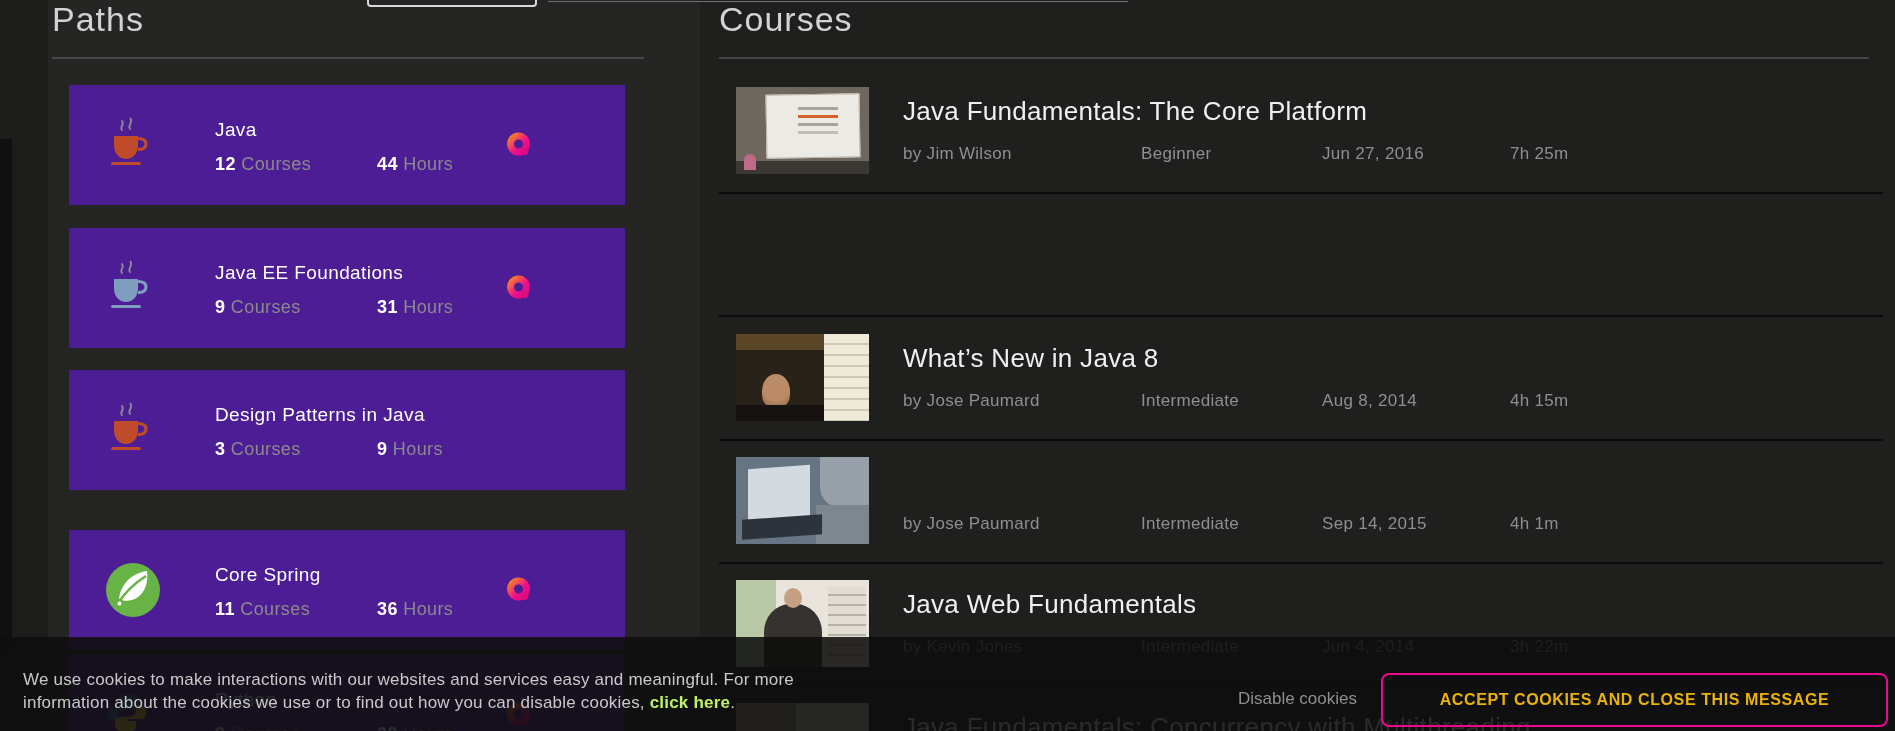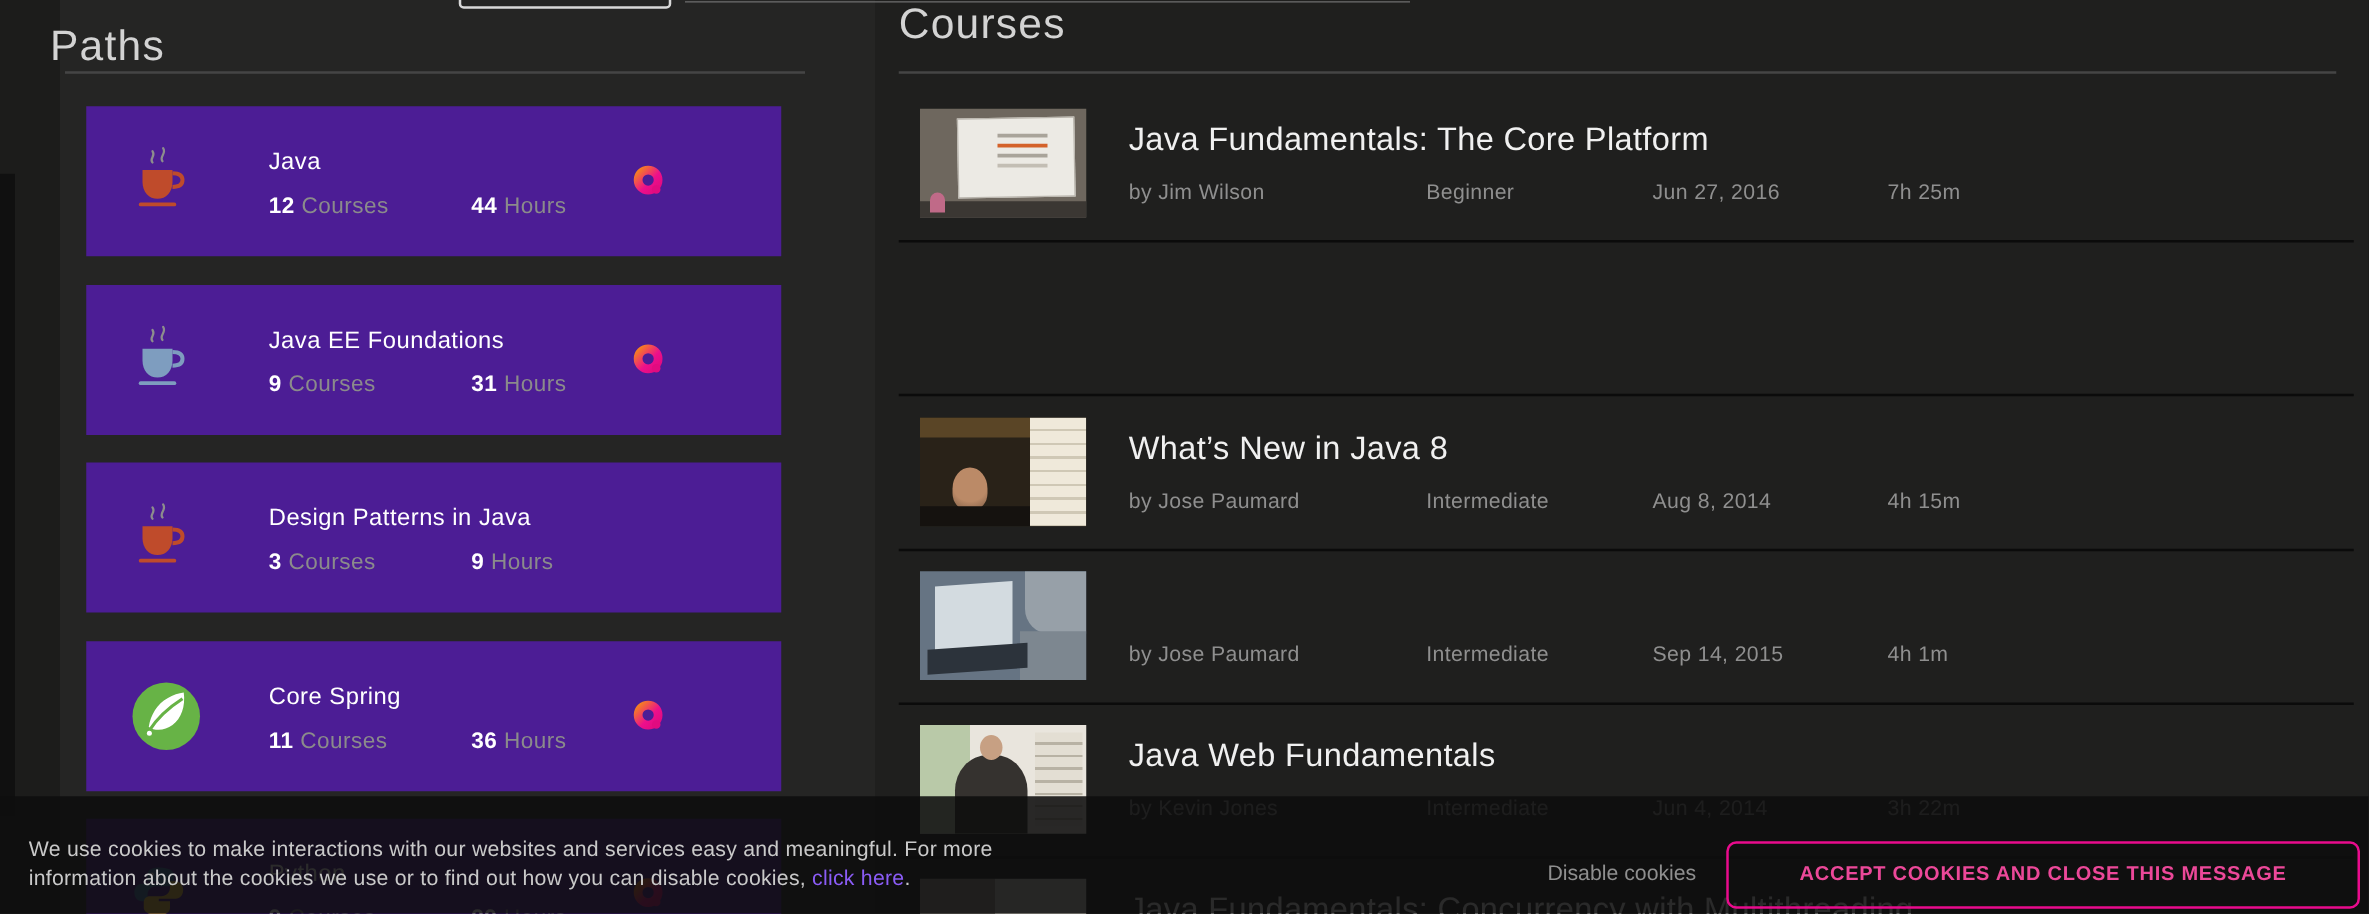--- a/index.html
+++ b/index.html
@@ -9,21 +9,21 @@
   .left-gutter{position:absolute;left:0;top:0;width:48px;height:731px;background:#1c1c1b;}
   .scroll-sliver{position:absolute;left:0;top:139px;width:12px;height:514px;background:#101010;}
   .courses-bg{position:absolute;left:700px;top:0;width:1195px;height:731px;background:#1f1f1e;}
   
   .top-cutoff-a{position:absolute;left:367px;top:-42px;width:166px;height:45px;
                 border:2px solid #d9d9d9;border-radius:4px;background:transparent;}
   .top-cutoff-b{position:absolute;left:548px;top:1px;width:580px;height:1px;background:#6f6f6f;}
   
   .section-heading{position:absolute;top:0;font-size:34px;font-weight:300;color:#d3d3d3;
                    letter-spacing:1px;}
-  .paths-heading{left:40px;margin-top:18px;}
+  .paths-heading{left:52px;}
   .courses-heading{left:719px;}
   .rule{position:absolute;top:57px;height:2px;background:#454545;}
   .rule-paths{left:52px;width:592px;}
   .rule-courses{left:719px;width:1150px;}
   
   .path-card{position:absolute;left:69px;width:556px;height:120px;background:#4c1d95;cursor:pointer;}
   .pc-icon{position:absolute;left:36px;top:30px;width:56px;height:60px;}
   .pc-title{position:absolute;left:146px;top:34px;font-size:19px;font-weight:500;color:#fff;
             letter-spacing:.4px;white-space:nowrap;}
   .pc-meta{position:absolute;left:146px;top:69px;font-size:18px;color:#8b8b8b;letter-spacing:.4px;
@@ -70,24 +70,24 @@
   .t5 .d2{left:28px;top:24px;width:58px;height:63px;background:#35322f;border-radius:45% 45% 0 0;}
   .t5 .d3{left:48px;top:8px;width:18px;height:20px;background:#c7a083;border-radius:50%;}
   .t5 .d4{left:92px;top:6px;width:38px;height:75px;background:repeating-linear-gradient(#e3ded3 0 8px,#b8b2a4 8px 10px);}
   .t6{background:#98928a;}
   .t6 .d1{left:60px;top:0;width:73px;height:87px;background:#d5d1ca;}
   
   .cookie-banner{position:absolute;left:0;top:637px;width:1895px;height:94px;
                  background:rgba(14,14,14,.88);z-index:5;}
   .cb-text{position:absolute;left:23px;top:31px;font-size:17px;line-height:23px;color:#c9c9c9;
            letter-spacing:.2px;}
-  .click-here{color:#8b5cf6;font-weight:400;cursor:pointer;}
+  .click-here{color:#bef264;font-weight:700;cursor:pointer;}
   .cb-disable{position:absolute;right:538px;top:52px;font-size:17px;color:#8f8f8f;cursor:pointer;}
   .cb-accept{position:absolute;left:1381px;top:36px;width:507px;height:54px;background:transparent;
-             border:2px solid #e90b8d;border-radius:8px;color:#ec4899;font-size:16px;font-weight:700;
+             border:2px solid #e90b8d;border-radius:8px;color:#eab308;font-size:16px;font-weight:700;
              letter-spacing:.6px;font-family:"Liberation Sans",sans-serif;cursor:pointer;}
 </style>
 </head>
 <body>
 
 <div class="screen">
 
   <svg width="0" height="0" style="position:absolute">
     <defs>
       <linearGradient id="qgrad" x1="0" y1="0" x2="1" y2="1">
@@ -160,21 +160,21 @@
         <path d="M33 23.5c5.5 0 8 2.2 8 5.5s-2.5 5.5-8 5.5" fill="none" stroke="#bf4b2b" stroke-width="3.2"></path>
         <rect x="6" y="47" width="30" height="3" rx="1.5" fill="#bf4b2b"></rect>
       </svg>
     </span>
     <div class="pc-title">Design Patterns in Java</div>
     <div class="pc-meta">
       <span class="pc-col"><b>3</b> <span>Courses</span></span><span><b>9</b> <span>Hours</span></span>
     </div>
   </div>
 
-  <div class="path-card" style="top:513px">
+  <div class="path-card" style="top:530px">
     <span class="pc-icon" style="top:32px">
       <svg viewBox="0 0 56 56" width="56" height="56">
         <circle cx="28" cy="28" r="27" fill="#67b346"></circle>
         <path d="M42 9c1.5 11-2 21-9 26-6 4.5-14 5-19 1.5 1.5-10 7-18.5 15-23 4.5-2.6 9-4 13-4.5z" fill="#fff"></path>
         <path d="M14 40c7-11 16-19 27-26" stroke="#67b346" stroke-width="2.6" fill="none"></path>
         <circle cx="14.5" cy="41.5" r="2" fill="#fff"></circle>
       </svg>
     </span>
     <div class="pc-title">Core Spring</div>
     <div class="pc-meta">

